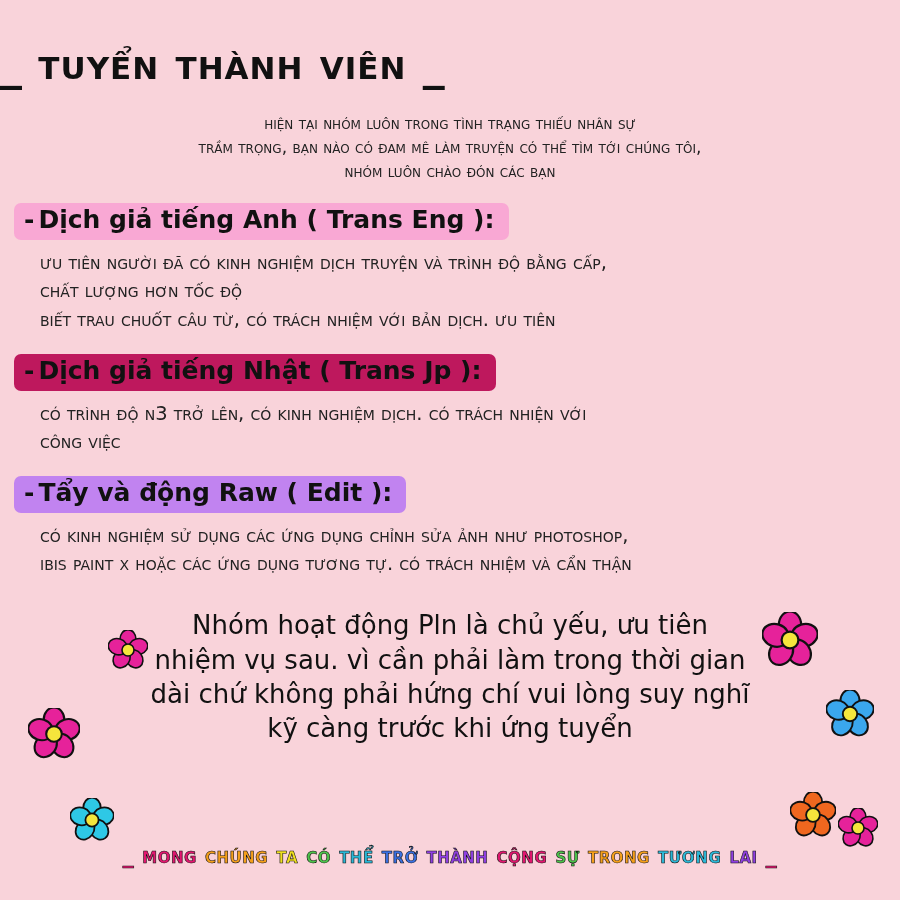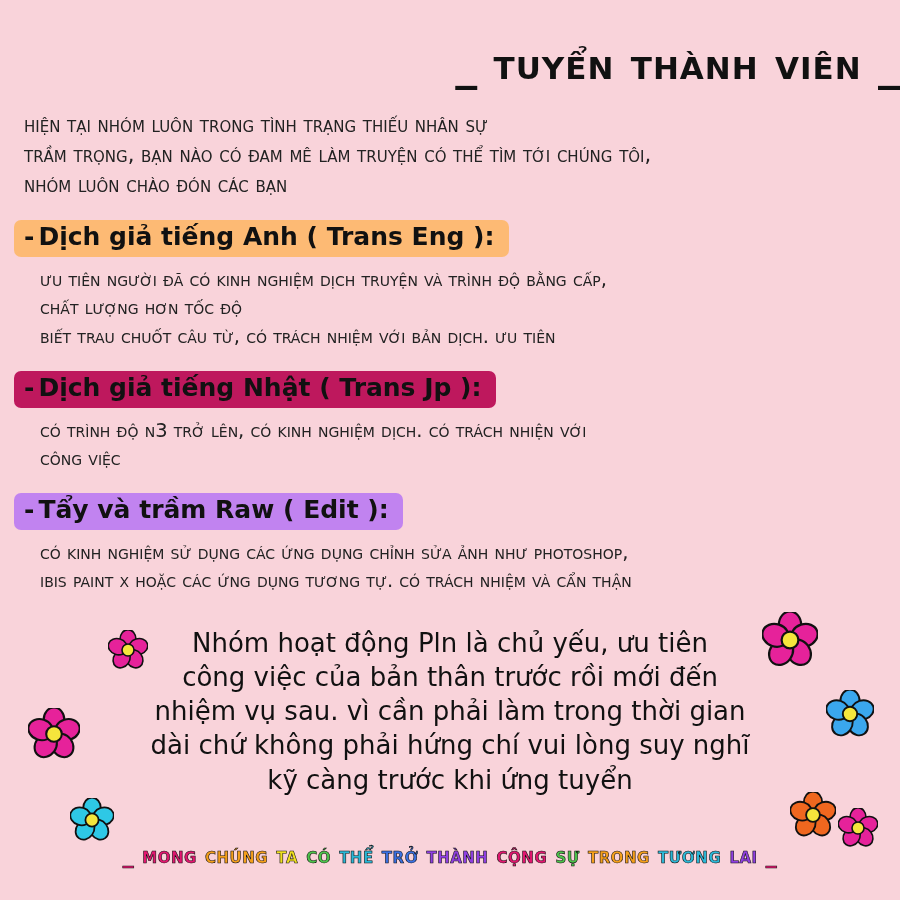--- a/index.html
+++ b/index.html
@@ -16,38 +16,39 @@
   }
   .page {
     position: relative;
     width: 900px;
     height: 900px;
     box-sizing: border-box;
   }
 
   
   .title {
-    text-align: right;
+    text-align: left;
     font-family: "DejaVu Sans", sans-serif;
     font-weight: bold;
     font-size: 44px;
     letter-spacing: 1px;
     color: #111;
     padding-top: 38px;
     font-variant: small-caps;
     text-transform: lowercase;
     white-space: nowrap;
   }
   .title .dash {
     letter-spacing: 0;
   }
 
   
   .intro {
-    font-size: 21px;
+    text-align: center;
+    font-size: 17px;
     color: #222;
     line-height: 1.42;
     margin-top: 22px;
     font-variant: small-caps;
     text-transform: lowercase;
     padding: 0 24px;
   }
   .intro div { white-space: nowrap; }
 
   
@@ -183,21 +184,21 @@
     <span class="dash">_</span>
   </div>
 
   <div class="intro">
     <div>Hiện tại nhóm luôn trong tình trạng thiếu nhân sự</div>
     <div>trầm trọng, bạn nào có đam mê làm truyện có thể tìm tới chúng tôi,</div>
     <div>nhóm luôn chào đón các bạn</div>
   </div>
 
   <div class="section">
-    <div class="label" id="label-0" style="background: #fdba74;">
+    <div class="label" id="label-0" style="background: #f9a8d4;">
       <span class="lead">-</span><span>Dịch giả tiếng Anh ( Trans Eng ):</span>
     </div>
     <div class="body-text">
       <div>ưu tiên người đã có kinh nghiệm dịch truyện và trình độ bằng cấp,</div>
       <div>chất lượng hơn tốc độ</div>
       <div>biết trau chuốt câu từ, có trách nhiệm với bản dịch. ưu tiên</div>
     </div>
   </div>
 
   <div class="section">
@@ -205,31 +206,30 @@
       <span class="lead">-</span><span>Dịch giả tiếng Nhật ( Trans Jp ):</span>
     </div>
     <div class="body-text">
       <div>có trình độ n3 trở lên, có kinh nghiệm dịch. có trách nhiện với</div>
       <div>công việc</div>
     </div>
   </div>
 
   <div class="section">
     <div class="label" id="label-2" style="background: rgb(193, 131, 240);">
-      <span class="lead">-</span><span>Tẩy và trầm Raw ( Edit ):</span>
+      <span class="lead">-</span><span>Tẩy và động Raw ( Edit ):</span>
     </div>
     <div class="body-text">
       <div>có kinh nghiệm sử dụng các ứng dụng chỉnh sửa ảnh như photoshop,</div>
       <div>ibis paint x hoặc các ứng dụng tương tự. có trách nhiệm và cẩn thận</div>
     </div>
   </div>
 
   <div class="note">
     <div>Nhóm hoạt động Pln là chủ yếu, ưu tiên</div>
-    <div>công việc của bản thân trước rồi mới đến</div>
     <div>nhiệm vụ sau. vì cần phải làm trong thời gian</div>
     <div>dài chứ không phải hứng chí vui lòng suy nghĩ</div>
     <div>kỹ càng trước khi ứng tuyển</div>
   </div>
 
   <div class="footer" id="footer"><span style="color: rgb(226, 22, 111);">_ </span><span style="color: rgb(226, 22, 111);">Mong</span><span style="color: rgb(17, 17, 17);"> </span><span style="color: rgb(245, 159, 27);">chúng</span><span style="color: rgb(17, 17, 17);"> </span><span style="color: rgb(240, 224, 33);">ta</span><span style="color: rgb(17, 17, 17);"> </span><span style="color: rgb(76, 195, 74);">có</span><span style="color: rgb(17, 17, 17);"> </span><span style="color: rgb(43, 183, 214);">thể</span><span style="color: rgb(17, 17, 17);"> </span><span style="color: rgb(58, 111, 224);">trở</span><span style="color: rgb(17, 17, 17);"> </span><span style="color: rgb(143, 63, 224);">thành</span><span style="color: rgb(17, 17, 17);"> </span><span style="color: rgb(226, 22, 111);">cộng</span><span style="color: rgb(17, 17, 17);"> </span><span style="color: rgb(76, 195, 74);">sự</span><span style="color: rgb(17, 17, 17);"> </span><span style="color: rgb(245, 159, 27);">trong</span><span style="color: rgb(17, 17, 17);"> </span><span style="color: rgb(43, 183, 214);">tương</span><span style="color: rgb(17, 17, 17);"> </span><span style="color: rgb(143, 63, 224);">lai</span><span style="color: rgb(226, 22, 111);"> _</span></div>
 
 </div>
 
 </body></html>

